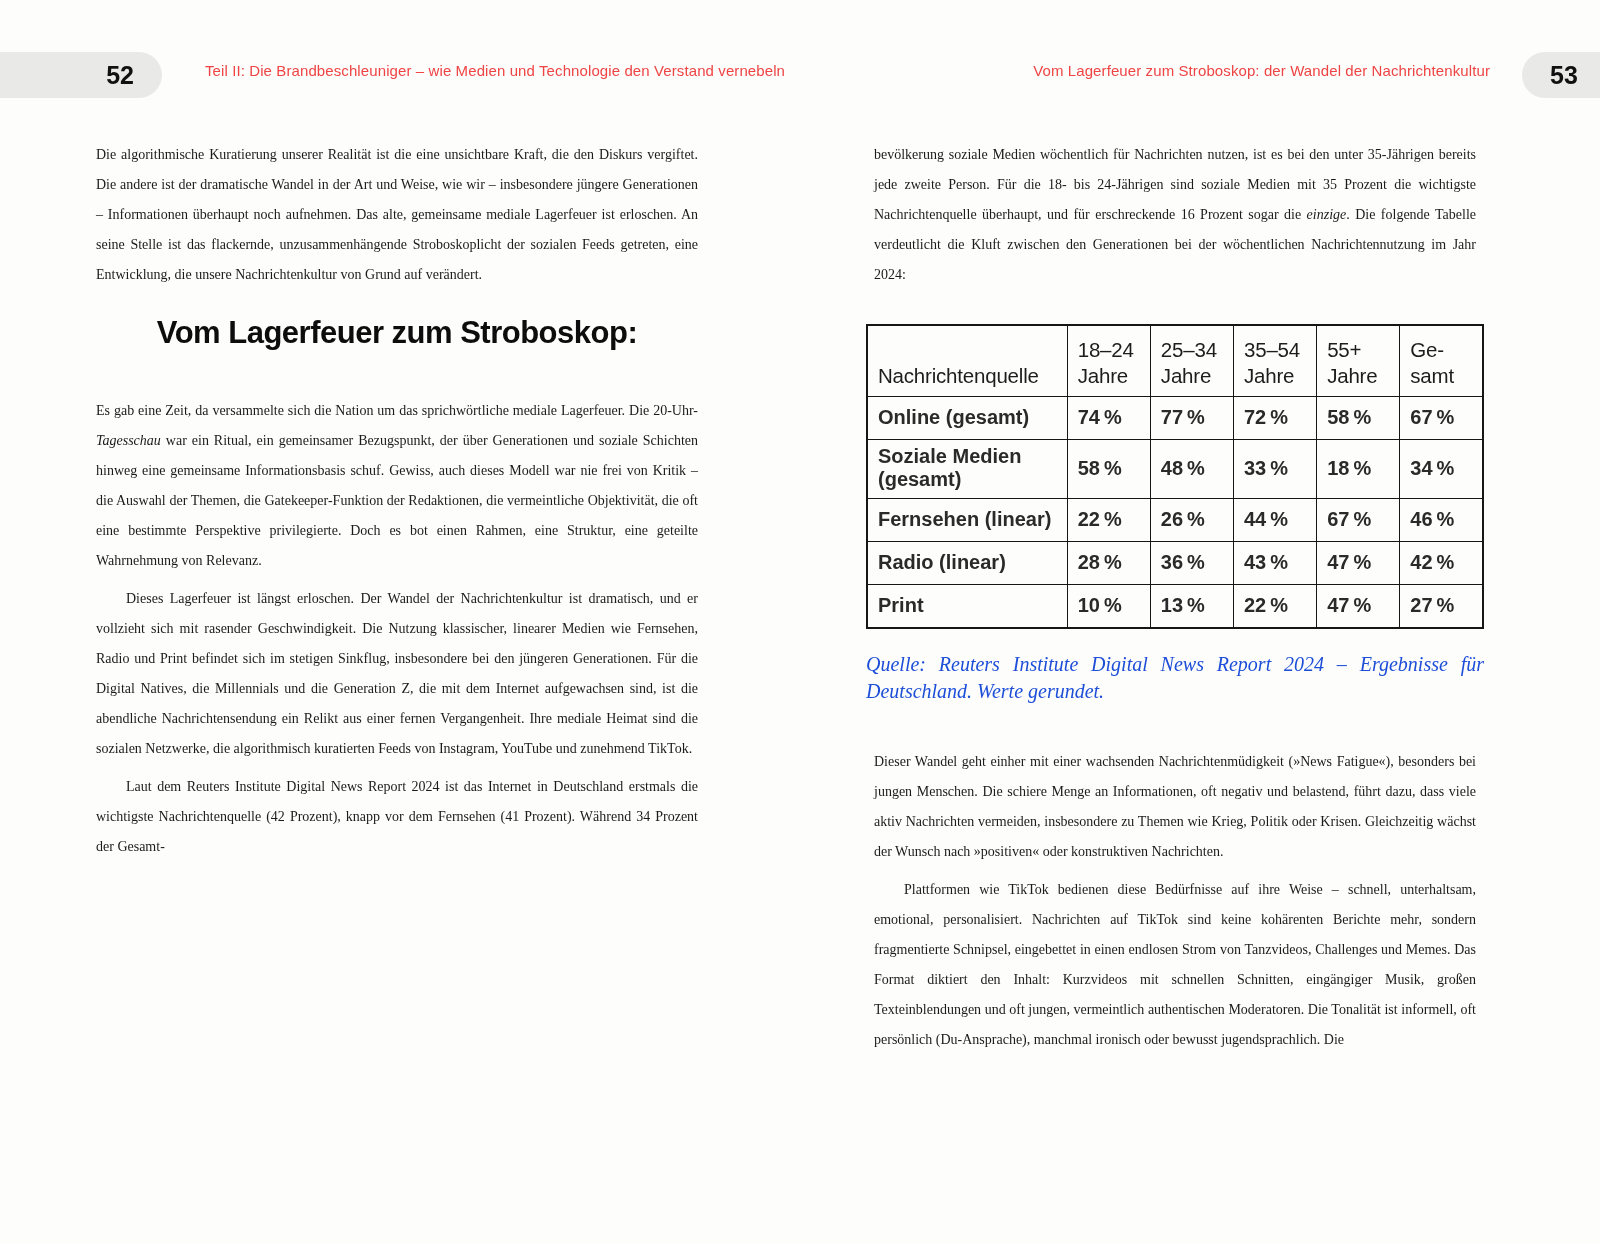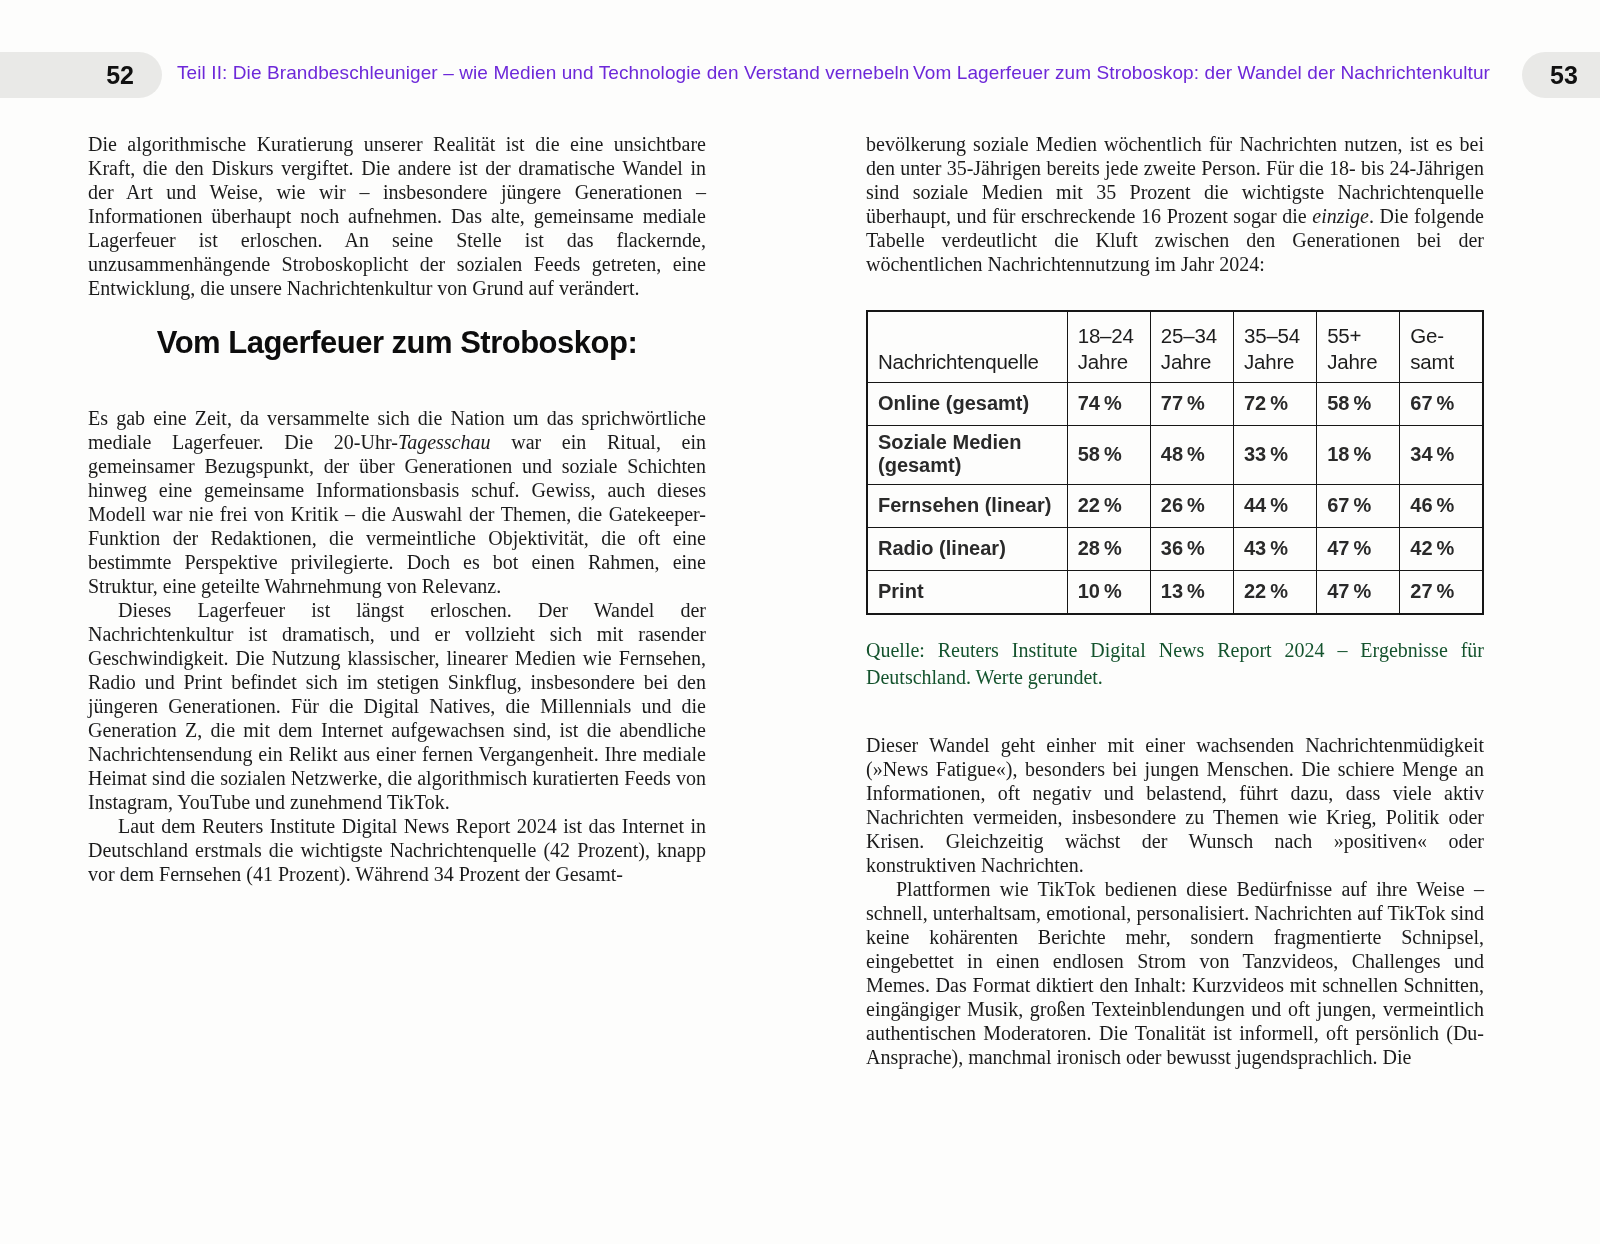--- a/index.html
+++ b/index.html
@@ -19,35 +19,36 @@
     background:#e9e9e7;
     display:flex; align-items:center;
     font-family:"Liberation Sans", sans-serif;
     font-weight:700; font-size:25px; color:#111;
   }
   .page-badge.left  { left:-42px;  border-radius:0 23px 23px 0; justify-content:flex-end; padding-right:28px; }
   .page-badge.right { left:1522px; width:120px; border-radius:23px 0 0 23px; justify-content:flex-start; padding-left:28px; }
   .running-head {
     position:absolute; top:62px;
     font-family:"Liberation Sans", sans-serif;
-    font-size:19px; color:#6d28d9; letter-spacing:0.1px;
+    font-size:15px; color:#ef4444; letter-spacing:0.1px;
     white-space:nowrap;
+    margin-left:28px;
   }
   .running-head.left  { left:177px; }
   .running-head.right { right:110px; text-align:right; }
 
   
   .col { position:absolute; top:132px; width:618px; }
   .col.left  { left:88px; }
   .col.right { left:866px; }
 
   .para {
-    font-size:20px; line-height:24px;
+    font-size:14px; line-height:30px;
     text-align:justify; text-justify:inter-word;
-    margin:0;
+    margin:8px;
   }
   .para.indent { text-indent:30px; }
   .ital { font-style:italic; }
 
   .section-heading {
     font-family:"Liberation Sans", sans-serif;
     font-weight:700; font-size:31px; line-height:46px;
     letter-spacing:-0.5px;
     text-align:center; color:#0d0d0d;
     margin:20px 0 40px 0;
@@ -70,22 +71,22 @@
     font-size:20.5px; font-weight:400; letter-spacing:-0.2px;
     vertical-align:bottom; height:58px;
     white-space:pre-line; line-height:26px;
   }
   table.news-table td {
     font-size:20px; font-weight:700;
     height:30px; vertical-align:middle; color:#2a2a2a;
   }
 
   .table-caption {
-    font-size:20px; line-height:27px;
-    text-align:justify; margin:0 0 42px 0; color:#14532d;
+    font-style:italic; font-size:20px; line-height:27px;
+    text-align:justify; margin:0 0 42px 0; color:#1d4ed8;
   }
 </style>
 </head>
 <body>
 
 <div class="spread">
 
   <div class="page-badge left">
     <span>52</span>
   </div>

